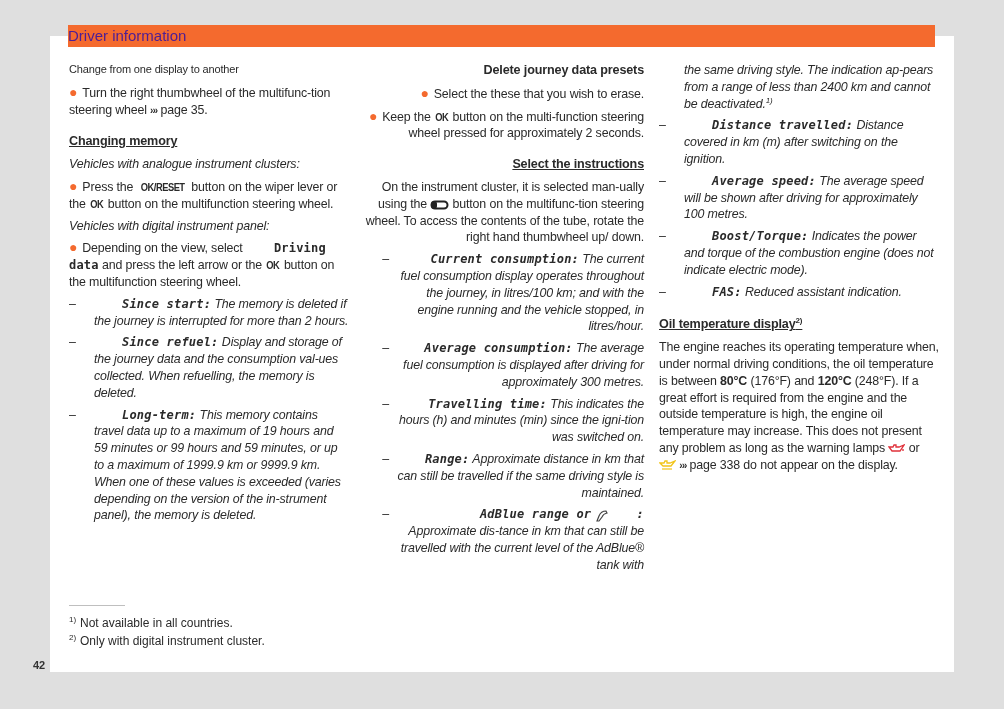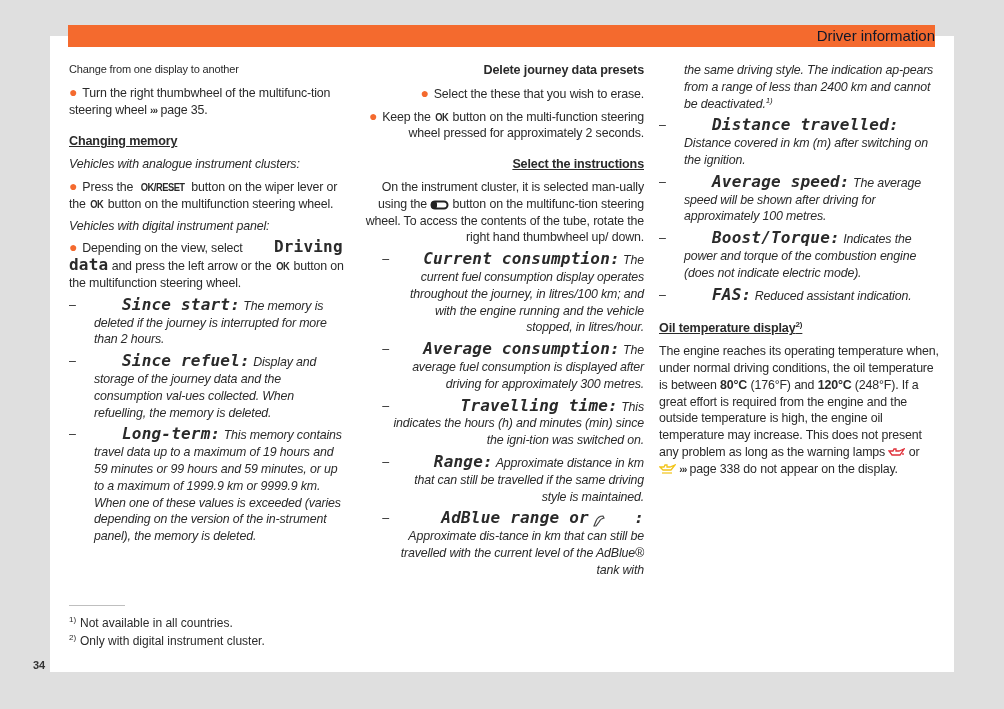--- a/index.html
+++ b/index.html
@@ -1,30 +1,30 @@
 <!DOCTYPE html>
 <html><head>
 <meta charset="utf-8">
 <style>
   html,body{margin:0;padding:0;}
   body{width:1004px;height:709px;background:#dfdfdf;position:relative;overflow:hidden;
        font-family:"Liberation Sans", sans-serif;color:#2a2a2a;}
   .page{position:absolute;left:50px;top:36px;width:904px;height:636px;background:#ffffff;}
   .header-bar{position:absolute;left:68px;top:25px;width:867px;height:22px;background:#f46a2e;
-       color:#0f172a;text-align:right;font-size:15px;line-height:22px;}
+       color:#4c1d95;text-align:left;font-size:15px;line-height:22px;}
   .col{position:absolute;top:60px;width:280px;font-size:12.4px;line-height:16.8px;letter-spacing:-0.15px;}
   .c1{left:69px;} .c2{left:364px;text-align:right;} .c3{left:659px;}
   .c3{top:62px;}
   p{margin:0 0 5px 0;}
   .h{font-weight:bold;font-size:12.6px;margin-top:0;margin-bottom:6px;}
   .h.gap{margin-top:14px;text-decoration:underline;}
   .plain-title{font-size:11px;margin-bottom:6px;margin-top:1px;}
   .it{font-style:italic;}
   .bullet{color:#f46a2e;font-size:14px;margin-right:5px;}
-  .code{font-family:"DejaVu Sans Mono", monospace;font-weight:bold;font-size:16px;letter-spacing:0.2px;padding-left:28px;}
+  .code{font-family:"DejaVu Sans Mono", monospace;font-weight:bold;font-size:12px;letter-spacing:0.2px;padding-left:28px;}
   .btnlbl{font-family:"Liberation Sans", sans-serif;font-weight:bold;font-size:11px;letter-spacing:-0.6px;transform:scaleX(0.85);display:inline-block;}
   .dash{display:flex;margin-bottom:5px;}
   .dash .d{width:25px;flex:0 0 25px;}
   .dash .t{flex:1;font-style:italic;}
   .arr{font-weight:bold;font-size:10px;letter-spacing:-1px;}
   .sup{font-size:8px;vertical-align:super;line-height:0;}
   .bold{font-weight:bold;}
   .footnote-rule{position:absolute;left:69px;top:605px;width:56px;border-top:1px solid #bfbfbf;}
   .footnotes{position:absolute;left:69px;top:614px;font-size:12px;line-height:18px;}
   .footnotes .fn{display:flex;}
@@ -172,13 +172,13 @@
   <div class="fn">
     <span class="n">1)</span>
     <span>Not available in all countries.</span>
   </div>
   <div class="fn">
     <span class="n">2)</span>
     <span>Only with digital instrument cluster.</span>
   </div>
 </div>
 
-<div class="page-num">34</div>
+<div class="page-num">42</div>
 
 </body></html>

